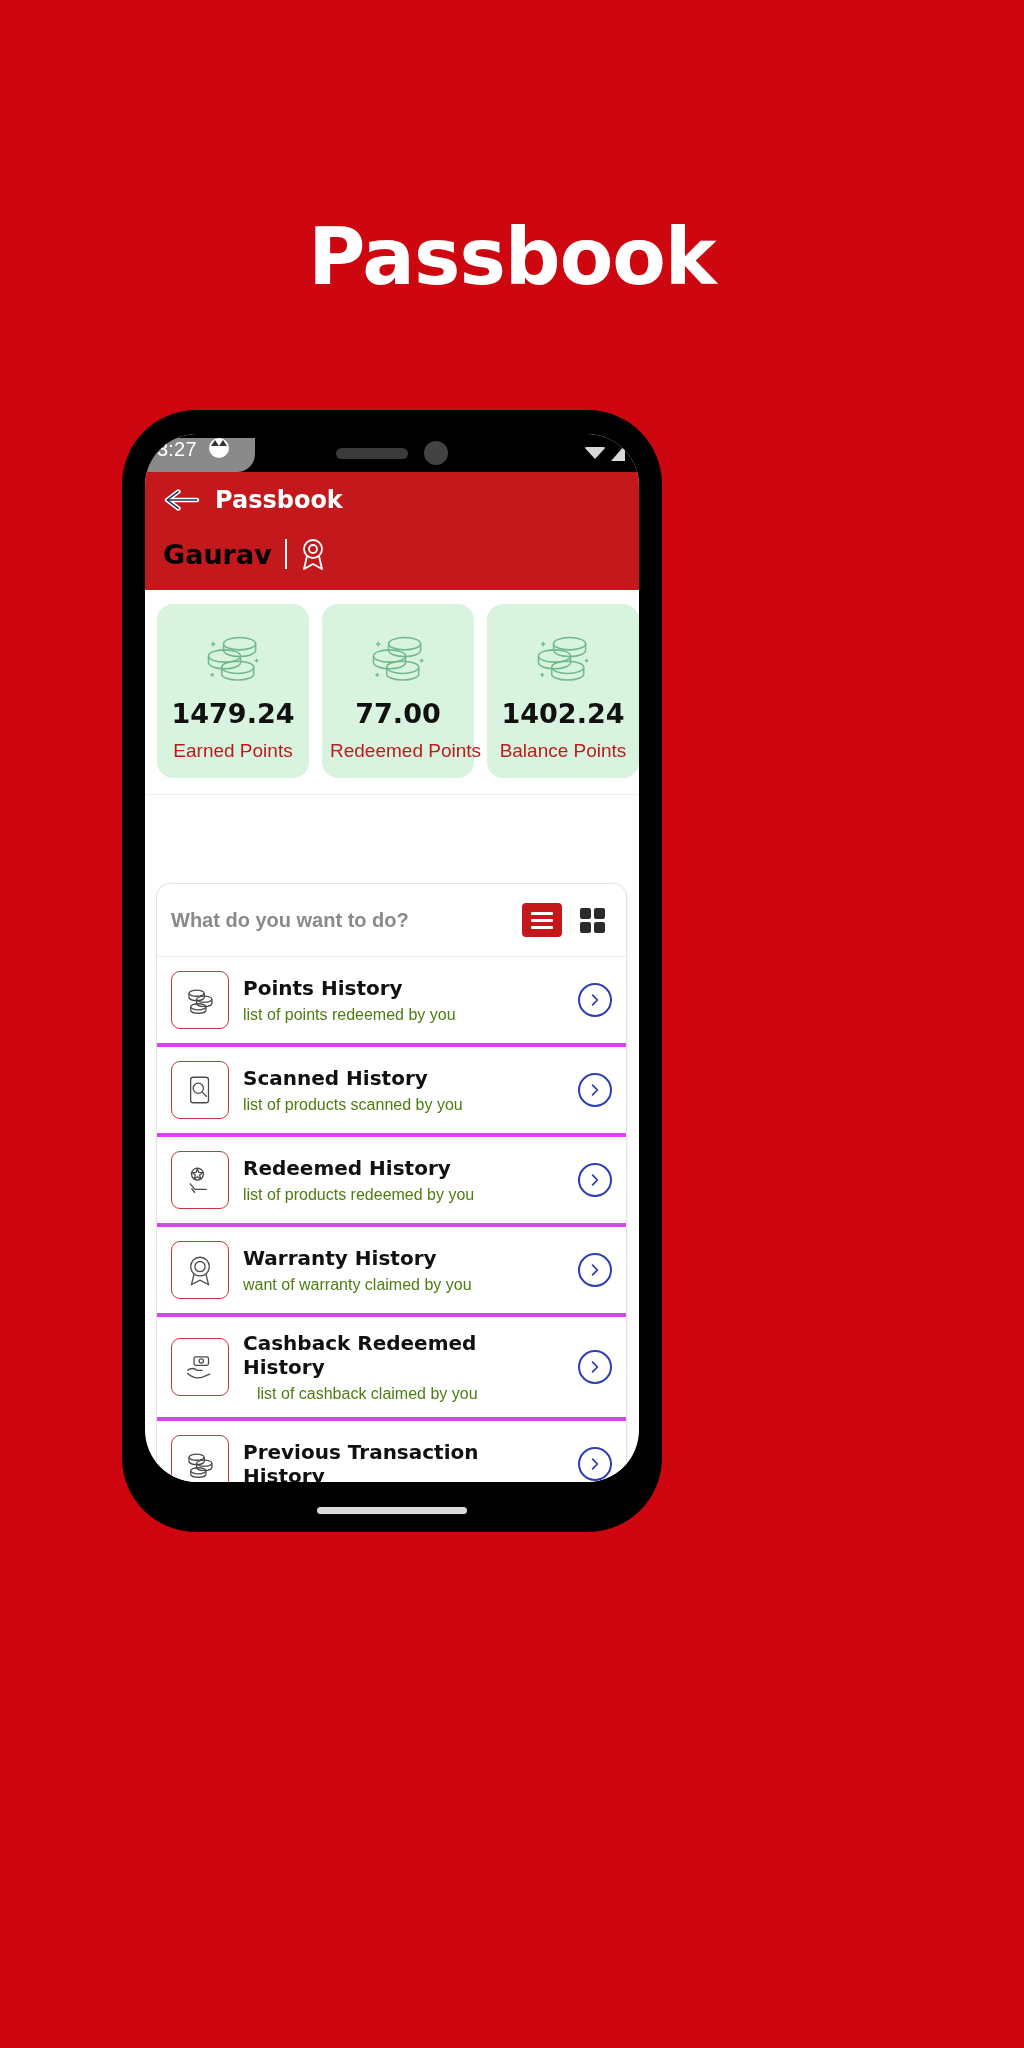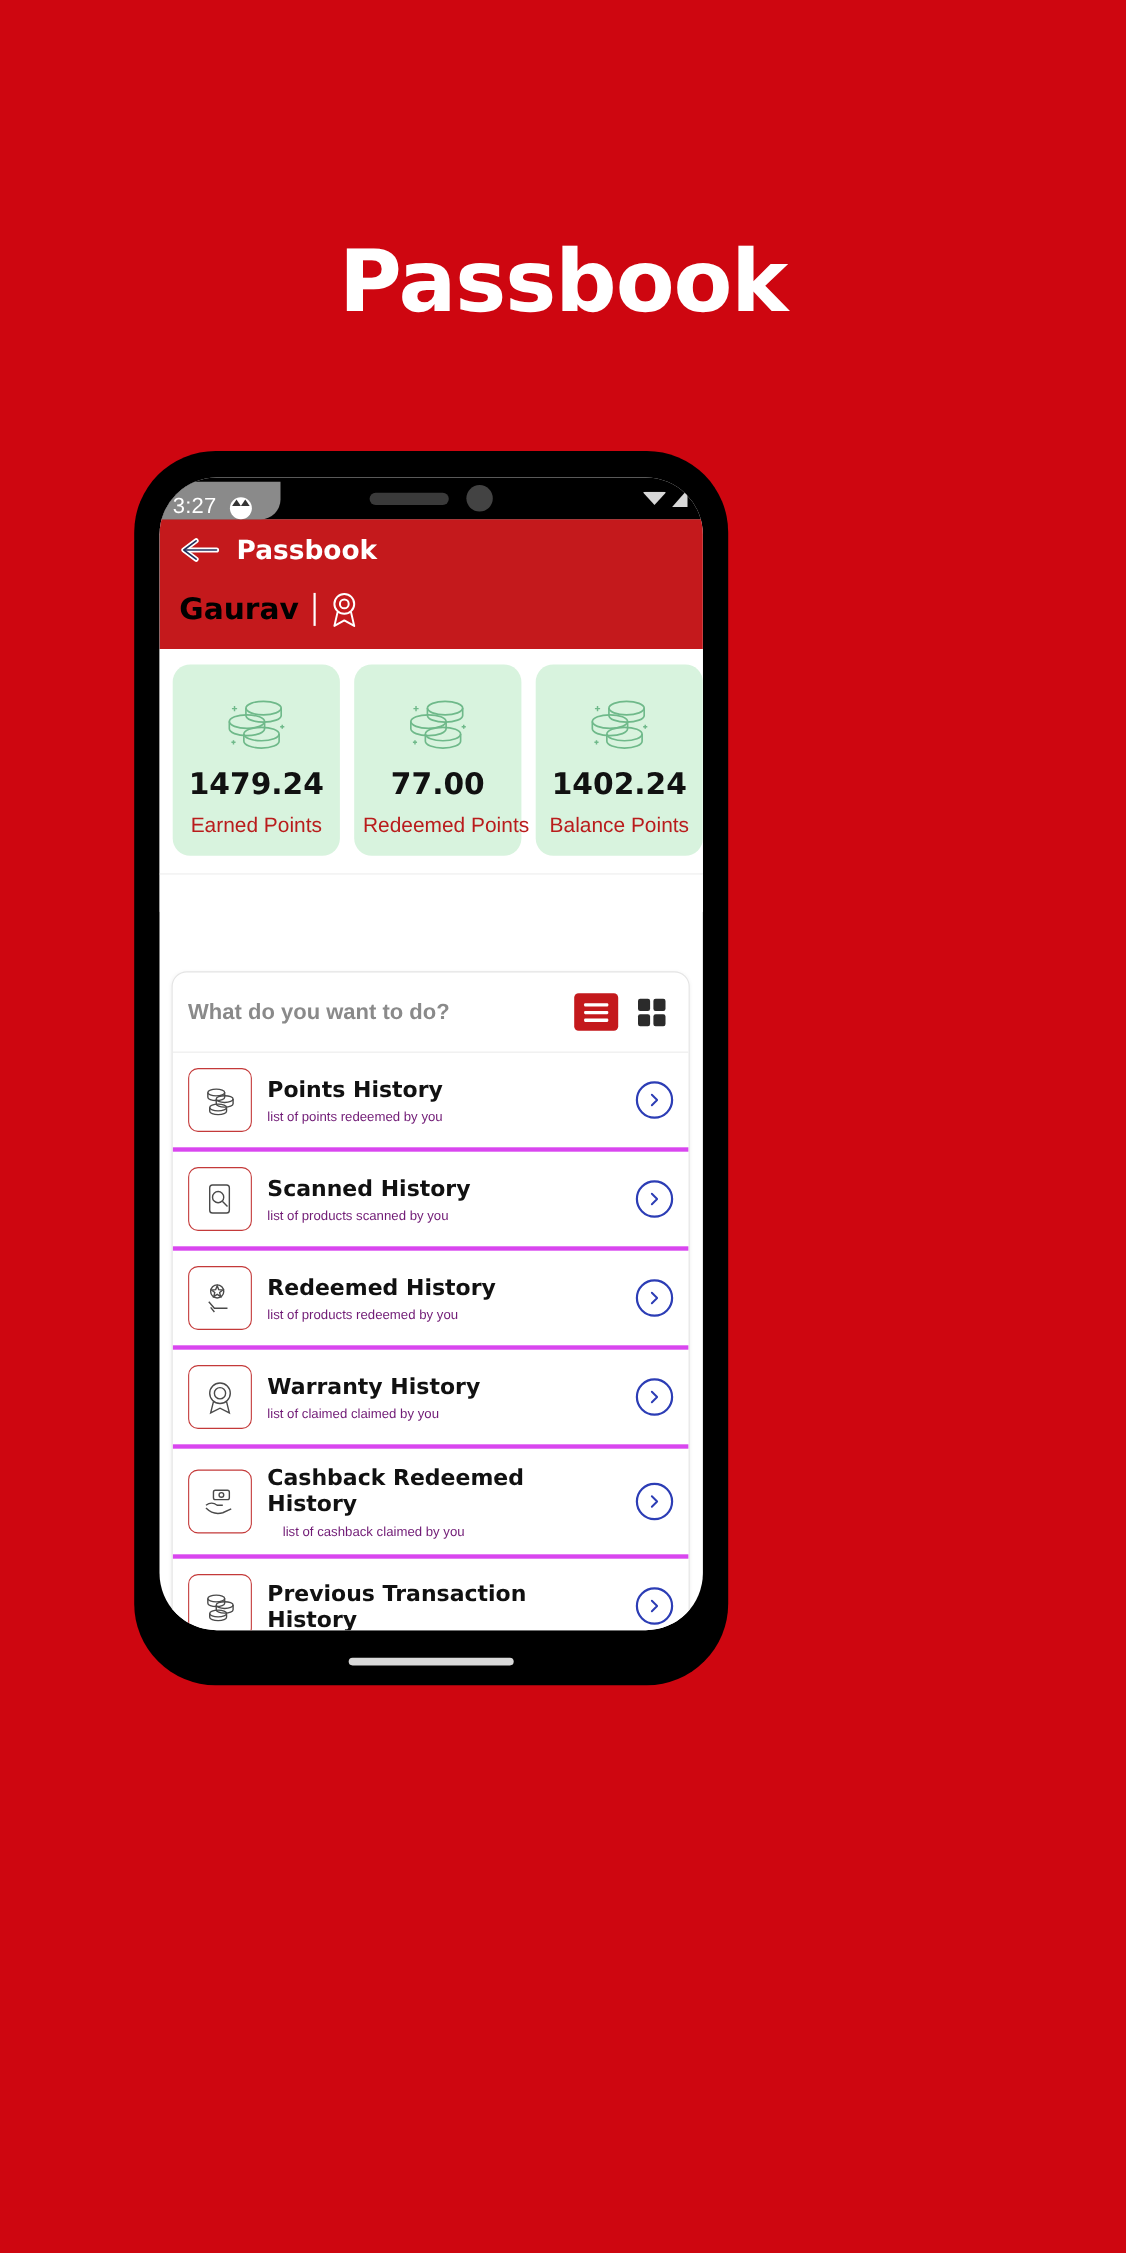--- a/index.html
+++ b/index.html
@@ -46,21 +46,21 @@
   .statusbar {
     position:relative;
     height:38px;
     background:#000;
     display:flex;
     align-items:center;
     justify-content:space-between;
     padding:0 14px 0 10px;
   }
   .sb-left {
-    display:flex; align-items:flex-end; gap:12px;
+    display:flex; align-items:flex-start; gap:12px;
     background:#8a8a8a;
     height:34px;
     padding:0 26px 0 12px;
     border-radius:0 0 18px 0;
     margin-left:-10px;
     margin-top:4px;
   }
   .sb-time { color:#fff; font-size:20px; font-weight:500; letter-spacing:0.2px; }
   .sb-cat {
     width:20px; height:20px; border-radius:50%;
@@ -175,21 +175,21 @@
     width:58px; height:58px; flex:none;
     border:1.6px solid #C43A3A;
     border-radius:9px;
     display:flex; align-items:center; justify-content:center;
   }
   .li-txt { flex:1; min-width:0; }
   .li-title {
     font-size:20px; font-weight:bold; color:#111;
     font-family:"DejaVu Sans", sans-serif; line-height:1.2;
   }
-  .li-sub { font-size:12px; color:#701a75; margin-top:6px; }
+  .li-sub { font-size:16px; color:#4d7c0f; margin-top:6px; }
   .li-sub.indent { margin-left:14px; }
   .chev {
     width:34px; height:34px; flex:none;
     border:2px solid #2C3DB5; border-radius:50%;
     display:flex; align-items:center; justify-content:center;
   }
 
   
   .home-bar {
     position:absolute; bottom:18px; left:50%;
@@ -399,21 +399,21 @@
           <svg viewBox="0 0 40 40" width="34" height="34">
               <g fill="none" stroke="#4a4a4a" stroke-width="1.5">
             <circle cx="20" cy="16" r="11"></circle>
                 <circle cx="20" cy="16" r="6"></circle>
             <path d="M13 25 l-3 12 10-5 10 5-3-12"></path>
           </g>
             </svg>
         </span>
         <span class="li-txt">
           <span class="li-title">Warranty History</span>
-          <span class="li-sub" style="display:block">list of claimed claimed by you</span>
+          <span class="li-sub" style="display:block">want of warranty claimed by you</span>
         </span>
         <span class="chev">
           <svg viewBox="0 0 20 20" width="16" height="16">
               <path d="M7 4 L13 10 L7 16" fill="none" stroke="#2C3DB5" stroke-width="2.2" stroke-linecap="round" stroke-linejoin="round"></path>
             </svg>
         </span>
       </div>
 
       <div class="li">
         <span class="li-ic">

